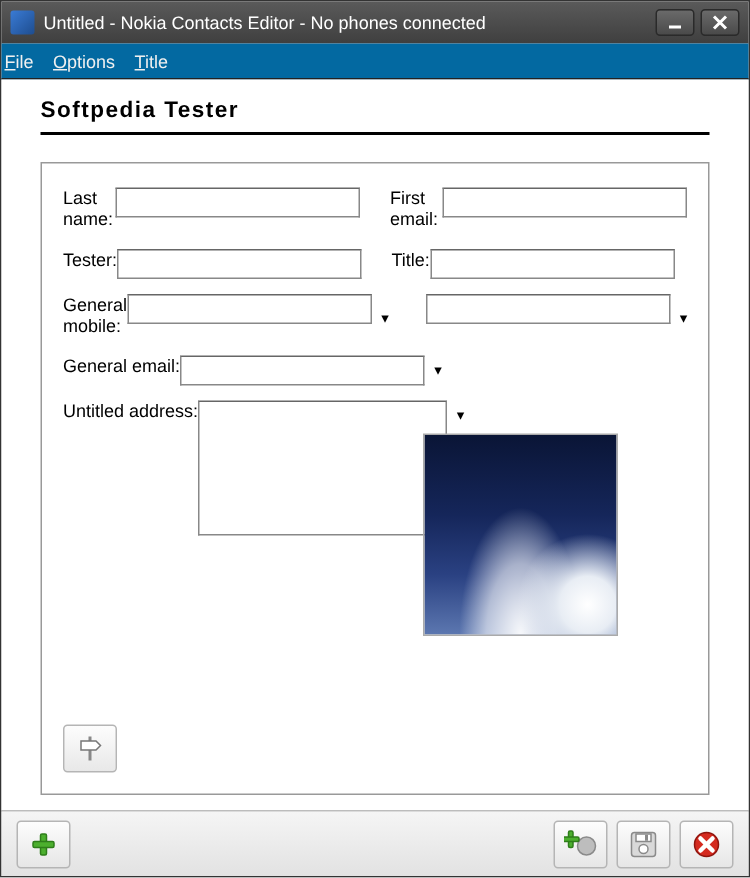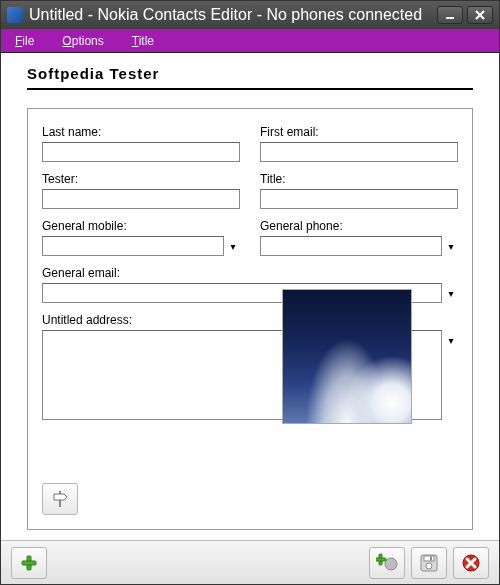--- a/index.html
+++ b/index.html
@@ -26,38 +26,38 @@
     align-items: center;
     color: #fff;
     padding: 0 6px;
     gap: 6px;
   }
   .titlebar .app-icon {
     width: 16px; height: 16px;
     background: linear-gradient(135deg,#3a7bd5,#1e4d8f);
     border-radius: 2px;
   }
-  .titlebar .title-text { flex: 1; font-size: 16px; }
+  .titlebar .title-text { flex: 1; font-size: 12px; }
   .win-btns { display: flex; gap: 4px; }
   .win-btn {
     width: 26px; height: 18px;
     background: linear-gradient(to bottom,#6a6a6a,#4a4a4a);
     border: 1px solid #2a2a2a;
     border-radius: 3px;
     display: flex; align-items: center; justify-content: center;
     color: #fff; font-size: 11px; font-weight: bold;
     cursor: pointer;
   }
   .menubar {
     height: 24px;
-    background: #a21caf;
+    background: #0369a1;
     display: flex;
     align-items: center;
-    gap: 28px;
-    padding: 0 14px;
+    gap: 13px;
+    padding: 0 2px;
     color: #f0f0f0;
     font-size: 12px;
     border-bottom: 1px solid #222;
   }
   .menubar span { cursor: pointer; text-decoration: underline; text-decoration-color: transparent; }
   .menubar span:first-letter { text-decoration: underline; }
   .content {
     flex: 1;
     background: #fff;
     padding: 10px 26px;
@@ -77,21 +77,21 @@
     border: 1px solid #999;
     padding: 16px 14px 14px 14px;
     flex: 1;
     position: relative;
   }
   .row {
     display: flex;
     gap: 20px;
     margin-bottom: 10px;
   }
-  .col { flex: 1; display: flex; flex-direction: column; }
+  .col { flex: 1; display: flex; flex-direction: row; }
   .lbl { font-size: 12px; margin-bottom: 3px; color: #000; }
   .txtinput {
     height: 20px;
     border: 1px solid #888;
     border-top-color: #666;
     background: #fff;
     padding: 0 3px;
     font-size: 12px;
   }
   .combo {
@@ -222,21 +222,20 @@
         <div class="col">
           <div class="lbl">General mobile:</div>
           <div class="combo">
             <input class="txtinput" value="" style="">
             <div class="drop-arrow">
               <span>▾</span>
             </div>
           </div>
         </div>
         <div class="col">
-          <div class="lbl">General phone:</div>
           <div class="combo">
             <input class="txtinput" value="" style="">
             <div class="drop-arrow">
               <span>▾</span>
             </div>
           </div>
         </div>
       </div>
 
       <div class="row">

